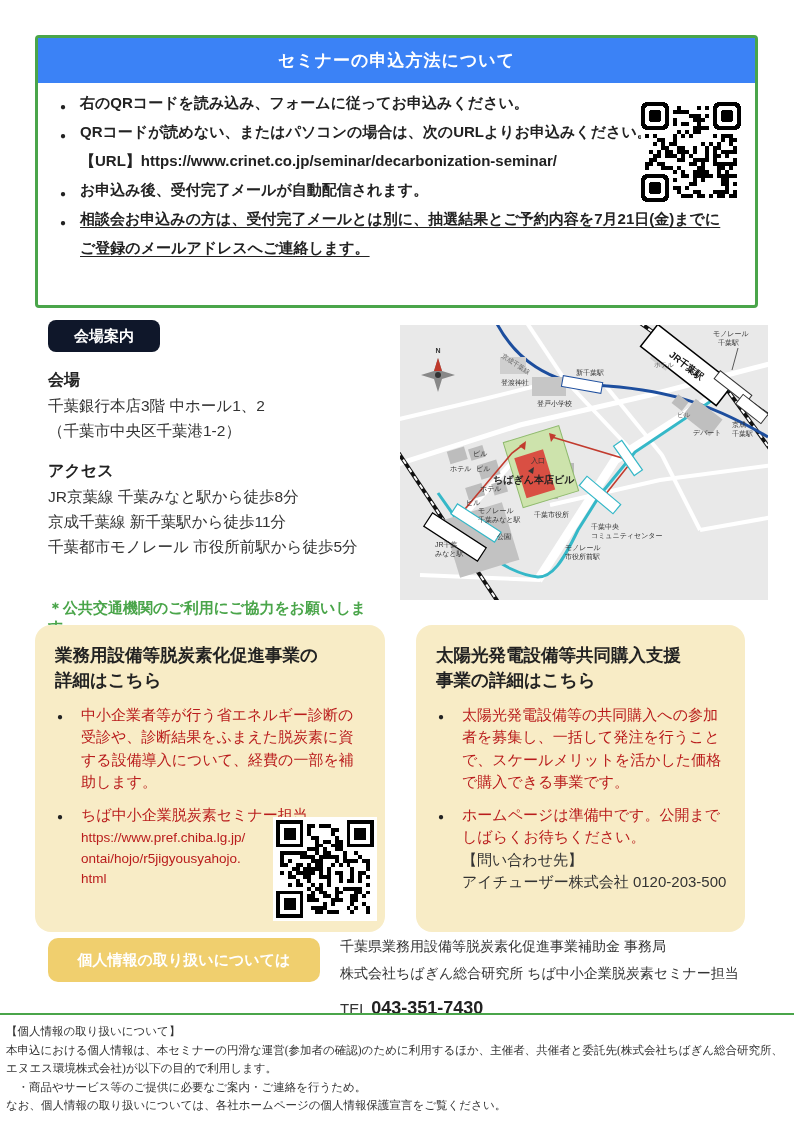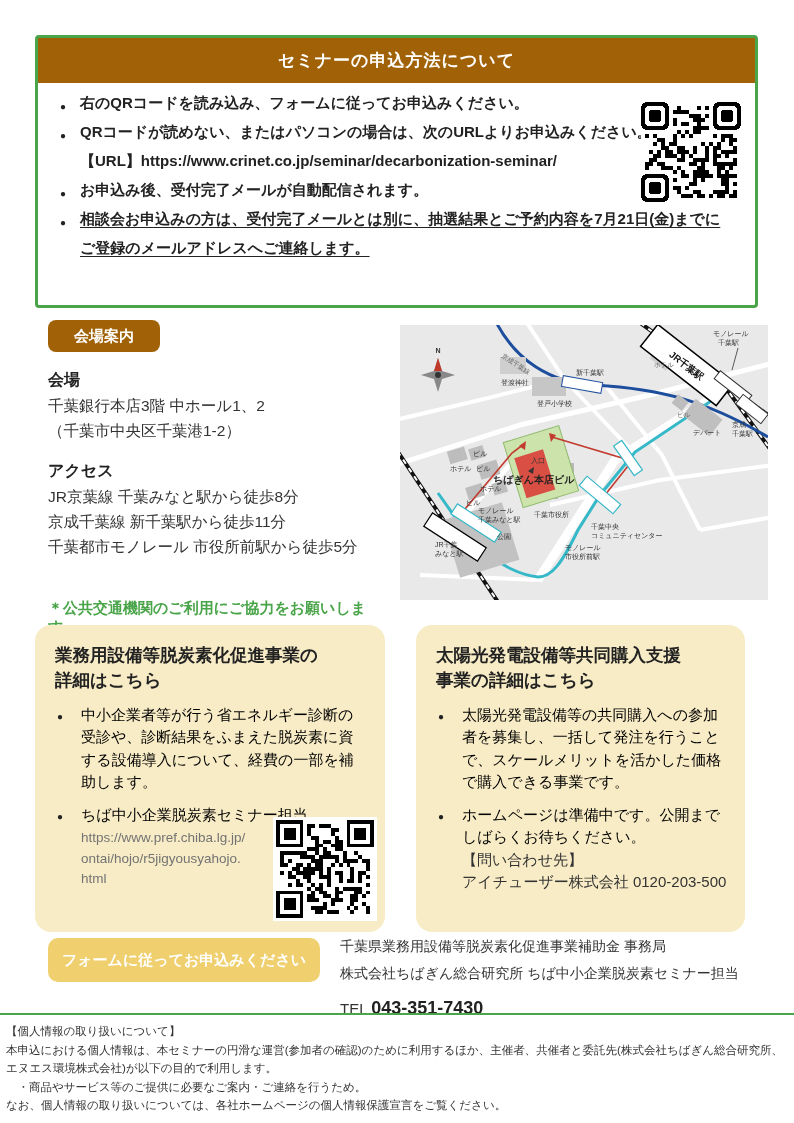--- a/index.html
+++ b/index.html
@@ -4,75 +4,75 @@
 <style>
   html,body { margin:0; padding:0; }
   body {
     width:794px; height:1123px; position:relative; background:#ffffff;
     font-family:"Liberation Sans","DejaVu Sans",sans-serif; color:#333;
     overflow:hidden;
   }
   
   .apply-box { position:absolute; left:35px; top:35px; width:723px; height:273px;
     border:3px solid #4aa54a; border-radius:4px; background:#fff; box-sizing:border-box; }
-  .apply-header { background:#a16207; color:#fff; font-weight:bold; font-size:17px;
+  .apply-header { background:#3b82f6; color:#fff; font-weight:bold; font-size:17px;
     text-align:center; height:45px; line-height:45px; letter-spacing:1px; }
   .apply-body { position:relative; padding:10px 20px 0 22px; }
   .bullet-line { position:relative; padding-left:20px; margin-bottom:9px;
     font-size:15px; font-weight:bold; color:#222; line-height:20px; }
   .bullet-line::before { content:"●"; position:absolute; left:0; top:4px; font-size:10px; color:#222; }
   .no-dot { font-weight:normal; }
   .no-dot::before { content:""; }
   .bold-nodot::before { content:""; }
   .bold-nodot { font-weight:bold; }
   .uline { text-decoration:underline; text-underline-offset:3px; }
   .qr-top { position:absolute; right:14px; top:64px; width:100px; height:100px; background:#fff; }
   .qr-card { position:absolute; left:238px; top:192px; width:104px; height:104px; background:#fff; padding:3px; box-sizing:border-box; }
   svg.qr { width:100%; height:100%; shape-rendering:crispEdges; display:block; }
 
   
   .venue { position:absolute; left:48px; top:320px; width:345px; }
-  .badge { display:inline-block; background:#a16207; color:#fff; font-weight:bold;
+  .badge { display:inline-block; background:#0f172a; color:#fff; font-weight:bold;
     font-size:15px; padding:0 26px; height:32px; line-height:32px; border-radius:8px; }
   .venue-heading { font-weight:bold; font-size:16px; color:#222; margin-top:15px; line-height:26px;}
   .venue-line { font-size:15.5px; color:#333; line-height:25px; }
   .venue-note { color:#4aa54a; font-weight:bold; font-size:15px; margin-top:40px; }
 
   
   .map-wrap { position:absolute; left:400px; top:325px; width:368px; height:275px; }
   .map-wrap svg { display:block; }
   .map-label { font-size:7px; fill:#333; }
   .map-label-sm { font-size:6.5px; fill:#666; }
   .map-label-bold { font-size:9.5px; font-weight:bold; fill:#111; }
   .map-label-building { font-size:10px; font-weight:bold; fill:#222; }
 
   
   .card { position:absolute; top:625px; height:307px; background:#f8ecc6; border-radius:16px;
     box-sizing:border-box; padding:18px 18px 12px 20px; }
   .card-left { left:35px; width:350px; }
   .card-right { left:416px; width:329px; }
   .card-title { font-size:17.5px; font-weight:bold; color:#222; line-height:1.45; }
-  .card-bullet { position:relative; padding-left:26px; margin-top:10px; font-size:15px; line-height:1.5; color:#000000; }
+  .card-bullet { position:relative; padding-left:26px; margin-top:10px; font-size:15px; line-height:1.5; color:#b91c1c; }
   .card-bullet::before { content:"●"; position:absolute; left:2px; top:5px; font-size:10px; color:#222; }
   .card-sub { padding-left:26px; font-size:15px; line-height:1.45; color:#333; }
-  .url-small { padding-left:26px; font-size:13.5px; line-height:1.5; color:#737373; margin-top:2px; width:205px; }
+  .url-small { padding-left:26px; font-size:13.5px; line-height:1.5; color:#b91c1c; margin-top:2px; width:205px; }
 
   
   .contact-badge { position:absolute; left:48px; top:938px; width:272px; height:44px;
     background:#f0cf6e; border-radius:10px; color:#fff; font-weight:bold; font-size:15px;
     text-align:center; line-height:44px; box-sizing:border-box; }
   .contact-info { position:absolute; left:340px; top:933px; }
   .contact-line { font-size:14px; color:#333; line-height:27px; }
   .tel-line { margin-top:11px; font-size:15px; color:#333; }
   .tel-number { font-weight:bold; font-size:18px; color:#222; }
 
   .green-rule { position:absolute; left:0; top:1013px; width:794px; height:2px; background:#4aa54a; }
 
   
-  .footer { position:absolute; left:6px; top:1022px; width:784px; font-size:11.5px; color:#333; line-height:18.5px; }
+  .footer { position:absolute; left:6px; top:1022px; width:784px; font-size:11.5px; color:#333; line-height:18.5px;font-family:Liberation Serif, serif; }
 </style>
 </head>
 <body>
 
 <div class="apply-box">
   <div class="apply-header">セミナーの申込方法について</div>
   <div class="apply-body">
     <div class="bullet-line">右のQRコードを読み込み、フォームに従ってお申込みください。</div>
     <div class="bullet-line">QRコードが読めない、またはパソコンの場合は、次のURLよりお申込みください。</div>
     <div class="bullet-line bold-nodot">【URL】https://www.crinet.co.jp/seminar/decarbonization-seminar/</div>
@@ -610,21 +610,21 @@
   <div class="card-title">
     <div>太陽光発電設備等共同購入支援</div>
     <div>事業の詳細はこちら</div>
   </div>
   <div class="card-bullet">太陽光発電設備等の共同購入への参加者を募集し、一括して発注を行うことで、スケールメリットを活かした価格で購入できる事業です。</div>
   <div class="card-bullet">ホームページは準備中です。公開までしばらくお待ちください。</div>
   <div class="card-sub">【問い合わせ先】</div>
   <div class="card-sub">アイチューザー株式会社  0120-203-500</div>
 </div>
 
-<div class="contact-badge">フォームに従ってお申込みください</div>
+<div class="contact-badge">個人情報の取り扱いについては</div>
 <div class="contact-info">
   <div class="contact-line">千葉県業務用設備等脱炭素化促進事業補助金 事務局</div>
   <div class="contact-line">株式会社ちばぎん総合研究所 ちば中小企業脱炭素セミナー担当</div>
   <div class="tel-line">
     <span>TEL</span>
     <span class="tel-number">043-351-7430</span>
   </div>
 </div>
 
 <div class="green-rule"></div>

